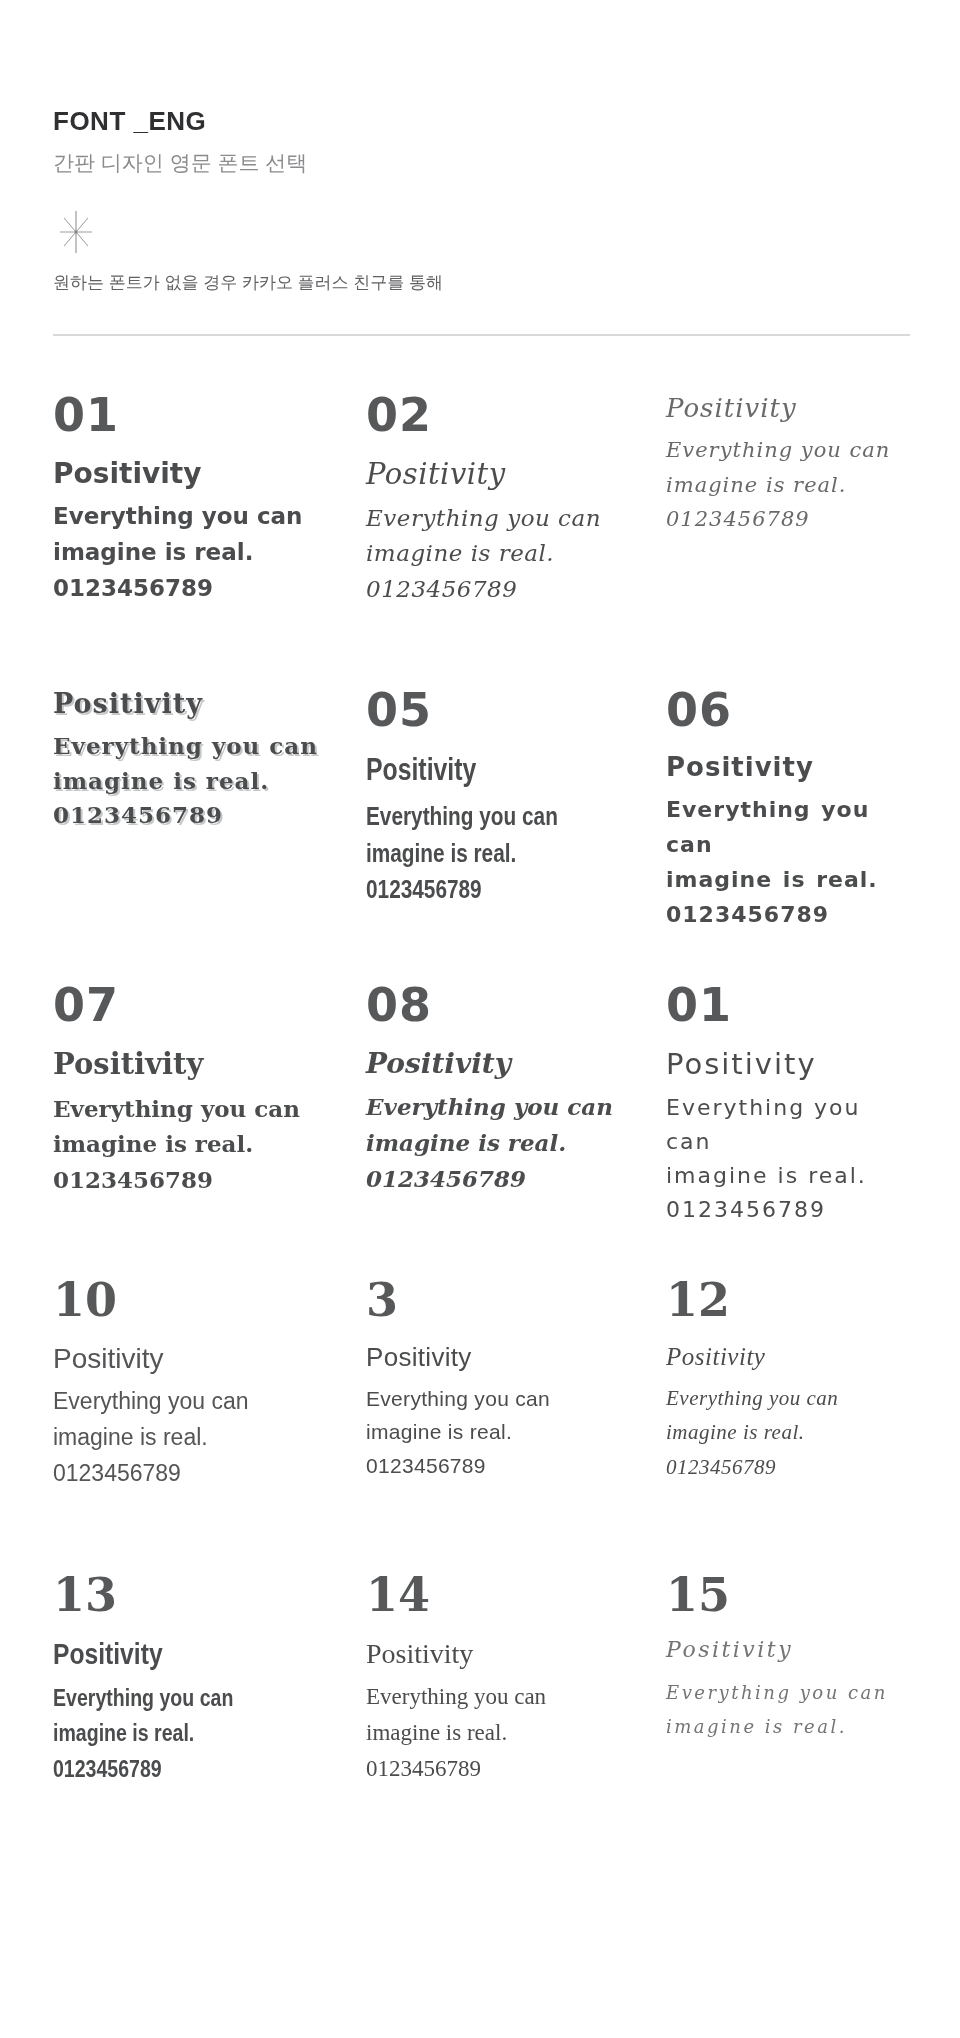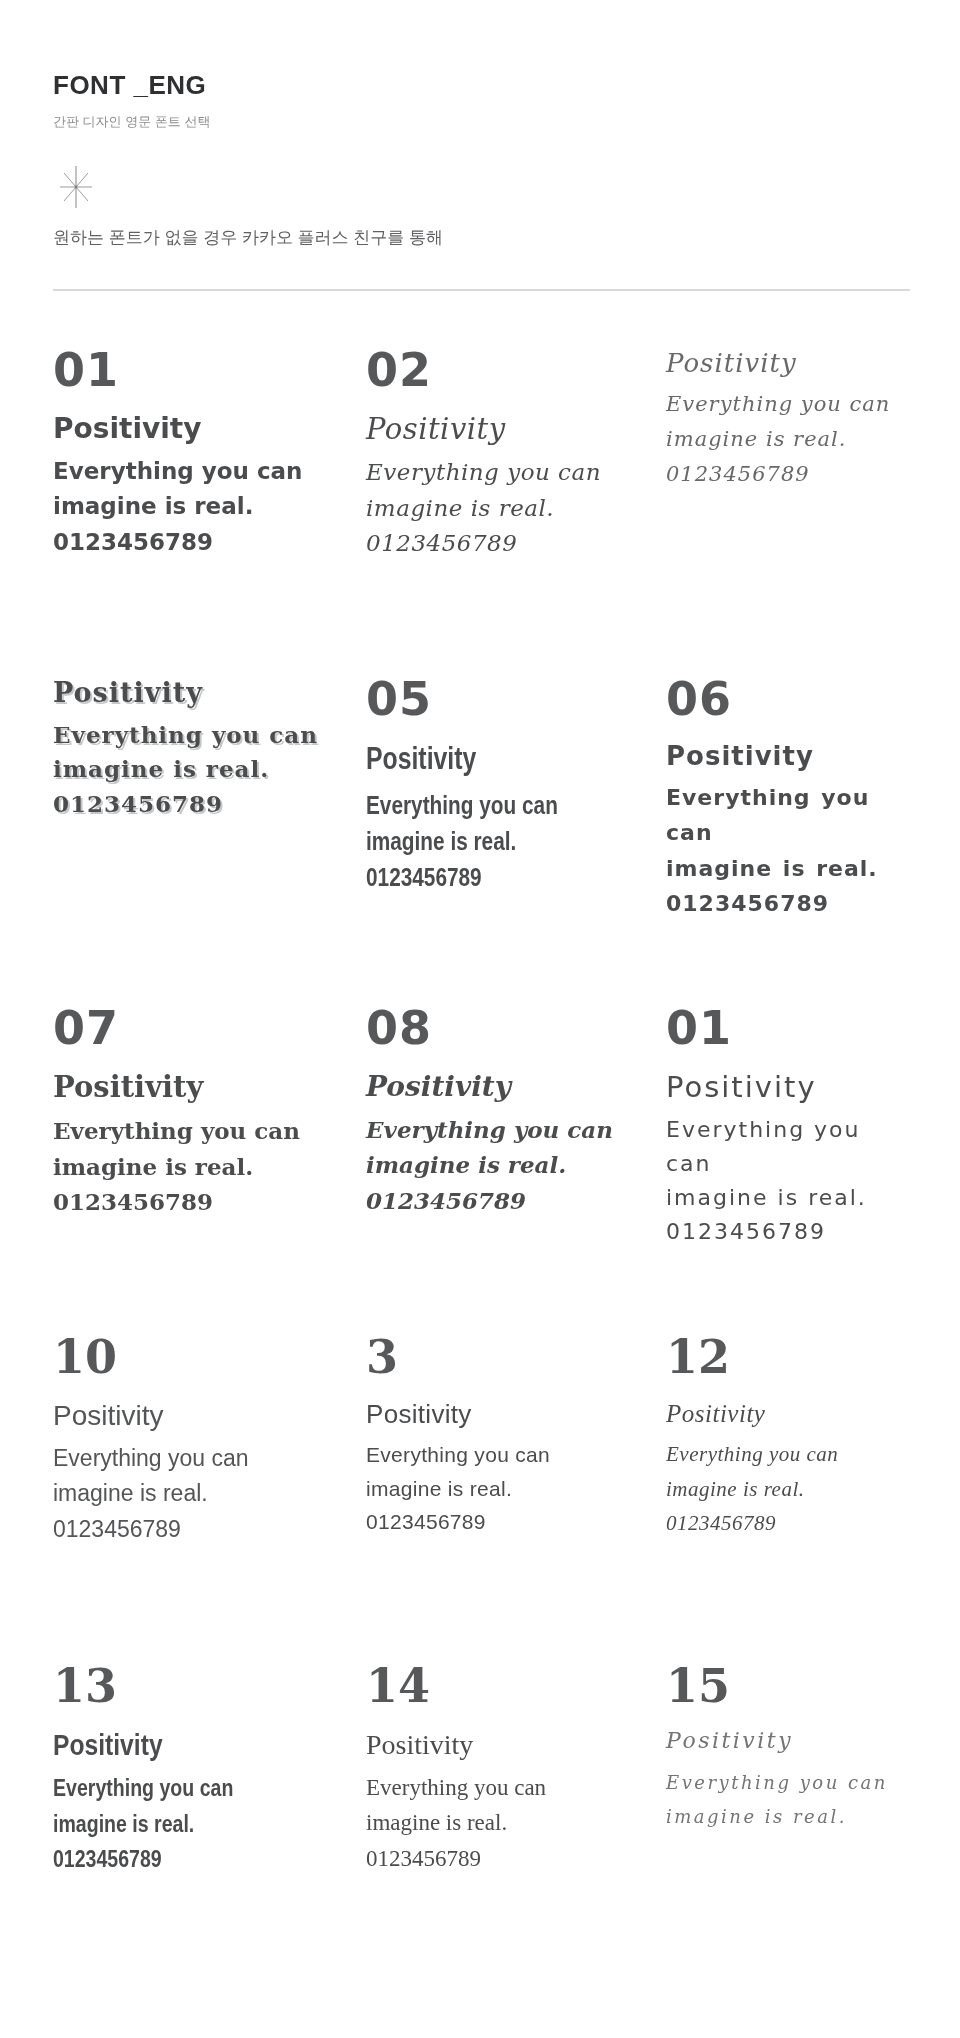--- a/index.html
+++ b/index.html
@@ -2,41 +2,41 @@
 <html><head>
 <meta charset="utf-8">
 <style>
   html,body{margin:0;padding:0;background:#ffffff;}
   body{
     width:960px;min-height:2038px;
     font-family:"Liberation Sans",sans-serif;
     color:#4b4c4e;
     -webkit-font-smoothing:antialiased;
   }
-  .content{padding:72px 50px 60px 53px;}
+  .content{padding:108px 50px 60px 53px;}
 
   .page-title{
     font-family:"Liberation Sans",sans-serif;
     font-size:26px;font-weight:700;color:#2f3032;
     letter-spacing:0.5px;line-height:1;margin:0;
   }
   .page-subtitle{
-    margin-top:16px;font-size:13px;color:#8a8b8d;line-height:1.2;
+    margin-top:16px;font-size:21px;color:#8a8b8d;line-height:1.2;
   }
   .star{display:block;margin:34px 0 0 2px;}
   .note{margin-top:14px;font-size:17px;color:#5f6063;line-height:1.6;}
   .note p{margin:0;}
   .divider{margin-top:38px;border:none;border-top:2px solid #d8d9da;height:0;}
 
   .grid{
     margin-top:56px;
     display:grid;
     grid-template-columns:313px 300px 1fr;
     grid-auto-rows:212px;
-    row-gap:117px;
+    row-gap:83px;
   }
   .card{overflow:visible;}
   .num{
     font-family:"DejaVu Sans",sans-serif;
     font-size:46px;font-weight:700;color:#57585a;
     line-height:1;letter-spacing:1px;margin-bottom:18px;
   }
   .numstyle-slab .num{font-family:"DejaVu Serif",serif;letter-spacing:0;}
   .sample{color:#4b4c4e;}
   .name{font-size:27px;line-height:1.25;margin-bottom:8px;}

